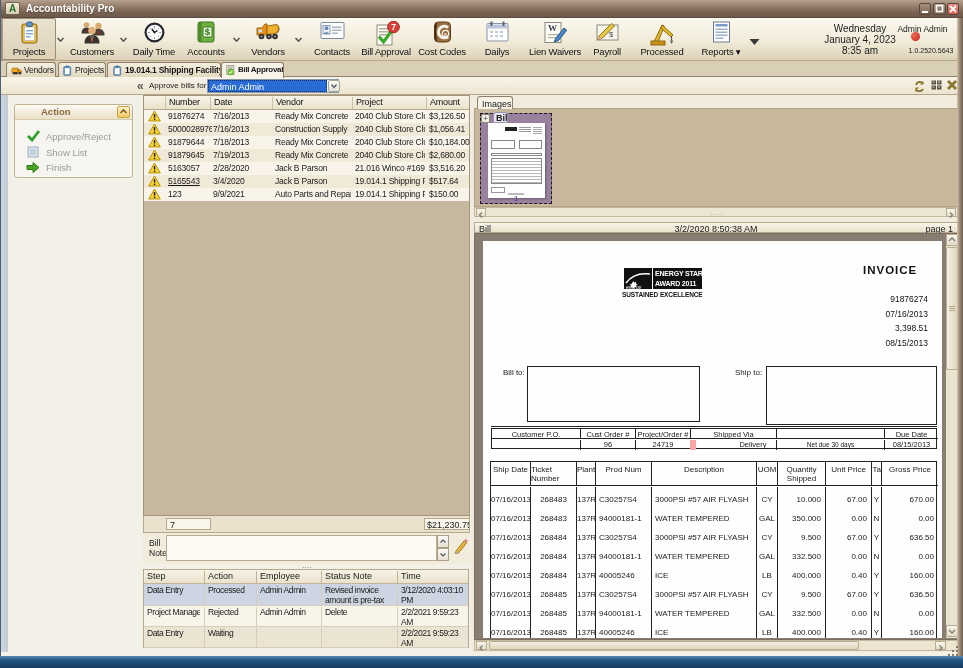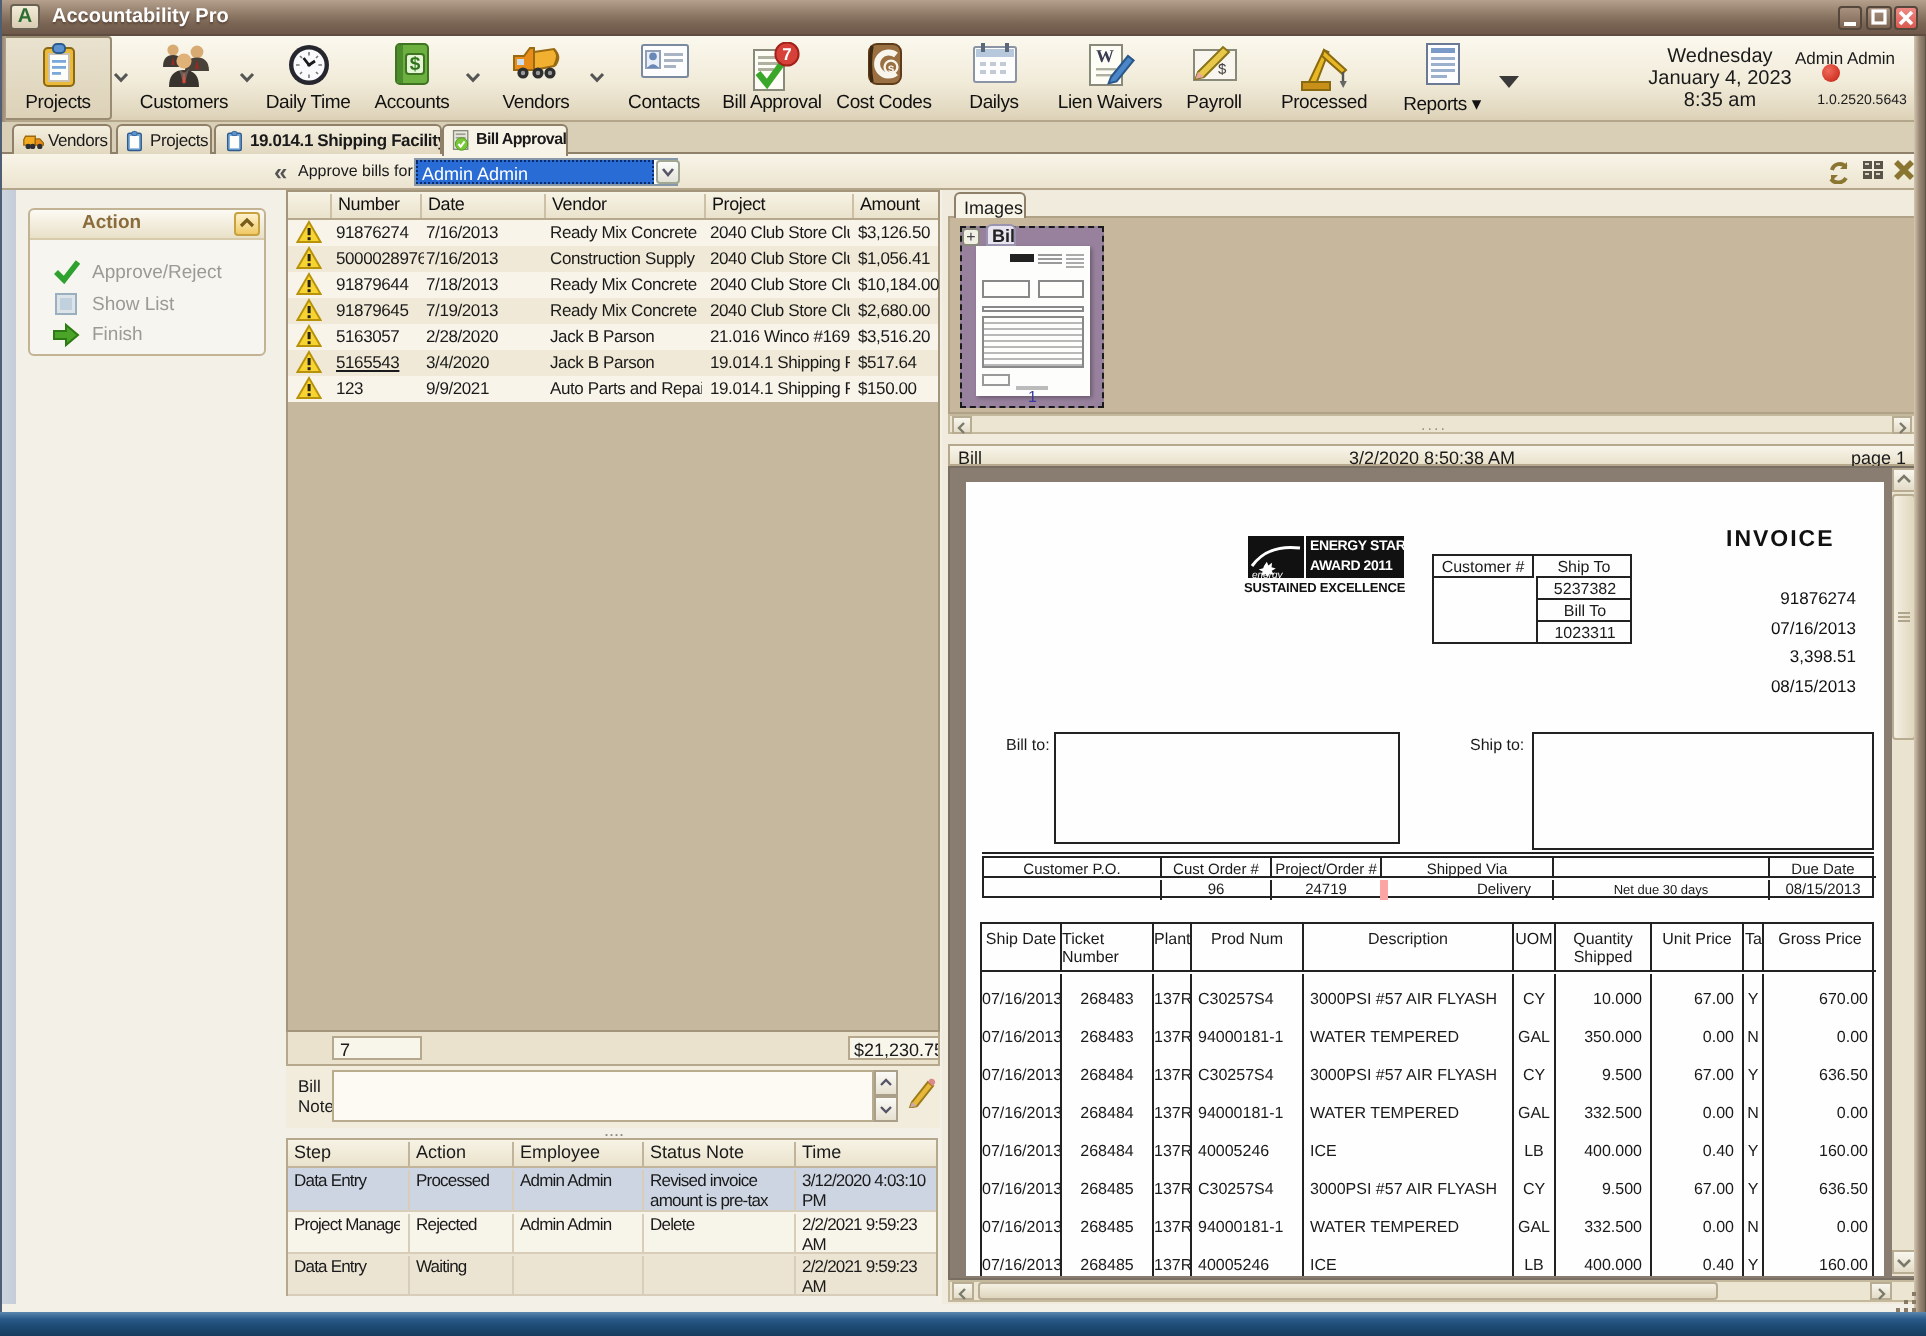--- a/index.html
+++ b/index.html
@@ -497,47 +497,40 @@
  <svg width="28" height="24" style="position:absolute;left:0;top:0;">
               <path d="M2 15 Q10 4 26 6" stroke="#fff" fill="none" stroke-width="1.5"></path>
               <path d="M8 16 l2.2-3.2 1.2 3 3-2.2 -.4 3.6 3.4 1 -3.2 1.8 1.4 3.4 -3.4-1 -1.2 3 -2-2.8 -3.4 1.4 1.2-3.4 -3.2-1.6 3.6-1 z" fill="#fff" transform="scale(0.62) translate(5,8)"></path>
               <text x="2" y="21" font-size="5" fill="#fff" font-style="italic" font-family="Liberation Sans">energy</text>
             </svg>
  <div style="position:absolute;left:28px;top:0;width:1px;height:21px;background:#fff;"></div>
  <div style="position:absolute;left:31px;top:1px;color:#fff;font-weight:bold;font-size:7px;letter-spacing:-0.2px;line-height:9.5px;white-space:nowrap;">ENERGY STAR<br>AWARD 2011</div>
 </div>
 <div style="position:absolute;left:139px;top:50px;width:81px;font-size:6.5px;font-weight:bold;color:#111;white-space:nowrap;letter-spacing:-0.1px;">SUSTAINED EXCELLENCE</div>
 
-<div style="position:absolute;left:233px;top:36px;width:100px;height:45px;border:1px solid #222;">
- <div style="position:absolute;left:0;top:0;width:50px;height:11px;border-right:1px solid #222;border-bottom:1px solid #222;text-align:center;font-size:8px;padding-top:1px;">Customer #</div>
- <div style="position:absolute;left:51px;top:0;width:48px;height:11px;border-bottom:1px solid #222;text-align:center;font-size:8px;padding-top:1px;">Ship To</div>
- <div style="position:absolute;left:51px;top:11px;width:48px;height:11px;border-bottom:1px solid #222;text-align:center;font-size:8px;padding-top:1px;border-left:1px solid #222;">5237382</div>
- <div style="position:absolute;left:51px;top:22px;width:48px;height:11px;border-bottom:1px solid #222;text-align:center;font-size:8px;padding-top:1px;border-left:1px solid #222;">Bill To</div>
- <div style="position:absolute;left:51px;top:33px;width:48px;height:10px;text-align:center;font-size:8px;padding-top:1px;border-left:1px solid #222;">1023311</div>
-</div>
 
 <div style="position:absolute;left:380px;top:23px;font-size:11.5px;font-weight:bold;letter-spacing:1px;color:#111;">INVOICE</div>
 <div style="position:absolute;left:385px;top:51px;width:60px;text-align:right;font-size:8.5px;line-height:14.5px;color:#111;">91876274<br>07/16/2013<br>3,398.51<br>08/15/2013</div>
 
 <div style="position:absolute;left:20px;top:127px;font-size:8px;">Bill to:</div>
 <div style="position:absolute;left:44px;top:125px;width:173px;height:56px;border:1px solid #222;"></div>
 <div style="position:absolute;left:252px;top:127px;font-size:8px;">Ship to:</div>
 <div style="position:absolute;left:283px;top:125px;width:171px;height:59px;border:1px solid #222;"></div>
 <div style="position:absolute;left:8px;top:185px;width:446px;height:1px;background:#222;"></div>
 <div style="position:absolute;left:8px;top:187px;width:446px;height:21px;border:1px solid #222;">
 <div style="position:absolute;left:0px;top:0;width:88px;height:10px;border-bottom:1px solid #222;text-align:center;font-size:7.5px;padding-top:1px;white-space:nowrap;overflow:hidden;">Customer P.O.</div>
 <div style="position:absolute;left:88px;top:0;width:55px;height:10px;border-left:1px solid #222;border-bottom:1px solid #222;text-align:center;font-size:7.5px;padding-top:1px;white-space:nowrap;overflow:hidden;">Cust Order #</div>
 <div style="position:absolute;left:143px;top:0;width:55px;height:10px;border-left:1px solid #222;border-bottom:1px solid #222;text-align:center;font-size:7.5px;padding-top:1px;white-space:nowrap;overflow:hidden;">Project/Order #</div>
 <div style="position:absolute;left:198px;top:0;width:86px;height:10px;border-left:1px solid #222;border-bottom:1px solid #222;text-align:center;font-size:7.5px;padding-top:1px;white-space:nowrap;overflow:hidden;">Shipped Via</div>
 <div style="position:absolute;left:284px;top:0;width:108px;height:10px;border-left:1px solid #222;border-bottom:1px solid #222;text-align:center;font-size:7.5px;padding-top:1px;white-space:nowrap;overflow:hidden;"></div>
 <div style="position:absolute;left:392px;top:0;width:54px;height:10px;border-left:1px solid #222;border-bottom:1px solid #222;text-align:center;font-size:7.5px;padding-top:1px;white-space:nowrap;overflow:hidden;">Due Date</div>
 <div style="position:absolute;left:0px;top:11px;width:88px;height:10px;text-align:center;font-size:7.5px;"></div>
 <div style="position:absolute;left:88px;top:11px;width:55px;height:10px;border-left:1px solid #222;text-align:center;font-size:7.5px;white-space:nowrap;overflow:hidden;">96</div>
 <div style="position:absolute;left:143px;top:11px;width:55px;height:10px;border-left:1px solid #222;text-align:center;font-size:7.5px;white-space:nowrap;overflow:hidden;">24719</div>
-<div style="position:absolute;left:198px;top:11px;width:86px;height:10px;border-left:4px solid #fca5a5;text-align:center;font-size:7.5px;white-space:nowrap;overflow:hidden;padding-left:34px;">Delivery</div>
+<div style="position:absolute;left:198px;top:11px;width:86px;height:10px;border-left:6px solid #fca5a5;text-align:center;font-size:7.5px;white-space:nowrap;overflow:hidden;padding-left:34px;">Delivery</div>
 <div style="position:absolute;left:284px;top:11px;width:108px;height:10px;border-left:1px solid #222;text-align:center;font-size:7.5px;white-space:nowrap;overflow:hidden;"><span style="font-size:6.5px">Net due 30 days</span></div>
 <div style="position:absolute;left:392px;top:11px;width:54px;height:10px;border-left:1px solid #222;text-align:center;font-size:7.5px;white-space:nowrap;overflow:hidden;">08/15/2013</div>
 </div>
 <div style="position:absolute;left:7px;top:220px;width:447px;height:177px;border:1px solid #222;border-bottom:none;">
 <div style="position:absolute;left:0px;top:0;width:39px;height:24px;border-bottom:1px solid #222;text-align:center;font-size:8px;padding-top:3px;line-height:9px;overflow:hidden;">Ship Date</div>
 <div style="position:absolute;left:39px;top:0;width:46px;height:24px;border-left:1px solid #222;border-bottom:1px solid #222;text-align:left;font-size:8px;padding-top:3px;line-height:9px;overflow:hidden;">Ticket<br>Number</div>
 <div style="position:absolute;left:85px;top:0;width:19px;height:24px;border-left:1px solid #222;border-bottom:1px solid #222;text-align:center;font-size:8px;padding-top:3px;line-height:9px;overflow:hidden;">Plant</div>
 <div style="position:absolute;left:104px;top:0;width:56px;height:24px;border-left:1px solid #222;border-bottom:1px solid #222;text-align:center;font-size:8px;padding-top:3px;line-height:9px;overflow:hidden;">Prod Num</div>
 <div style="position:absolute;left:160px;top:0;width:105px;height:24px;border-left:1px solid #222;border-bottom:1px solid #222;text-align:center;font-size:8px;padding-top:3px;line-height:9px;overflow:hidden;">Description</div>
 <div style="position:absolute;left:265px;top:0;width:21px;height:24px;border-left:1px solid #222;border-bottom:1px solid #222;text-align:center;font-size:8px;padding-top:3px;line-height:9px;overflow:hidden;">UOM</div>

